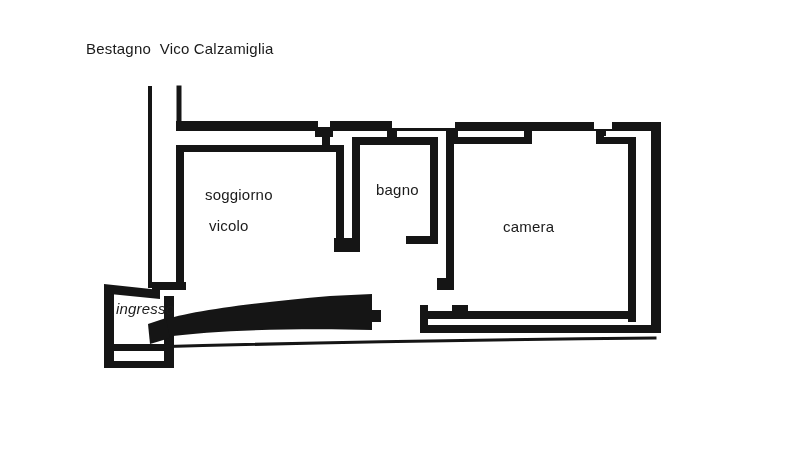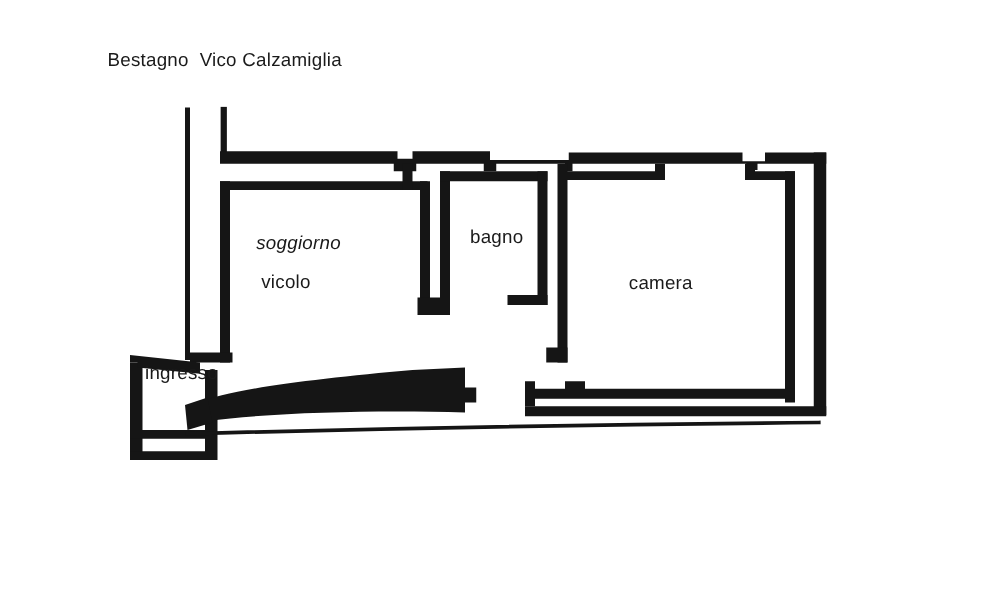--- a/index.html
+++ b/index.html
@@ -19,25 +19,25 @@
   .label {
     position: absolute;
     color: #1a1a1a;
     font-size: 15px;
     line-height: 1.15;
     white-space: pre;
     letter-spacing: 0.2px;
   }
   #title-left   { left: 86px;  top: 40px; }
   #title-right  { left: 441px; top: 45px; }
-  #lbl-soggiorno{ left: 205px; top: 186px; font-style: italic; }
+  #lbl-soggiorno{ left: 205px; top: 186px; }
   #lbl-cucina   { left: 209px; top: 217px; }
   #lbl-bagno    { left: 376px; top: 181px; }
   #lbl-camera   { left: 503px; top: 218px; }
-  #lbl-ingresso { left: 116px; top: 290px; }
+  #lbl-ingresso { left: 116px; top: 300px; font-style: italic; }
   #lbl-vicolo   { left: 228px; top: 365px; }
   #footer       { left: 376px; top: 405px; }
 
   #plan {
     position: absolute;
     left: 0; top: 0;
     width: 800px; height: 473px;
   }
   .wall { fill: #151515; }
   .wall-line {

